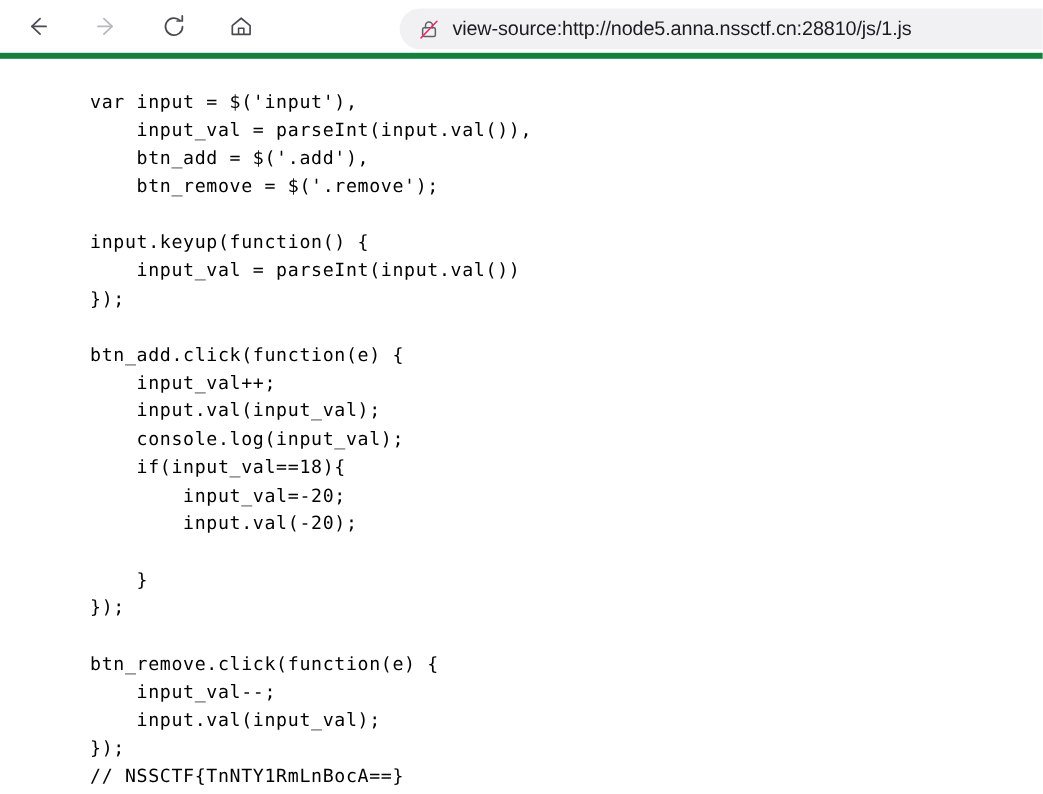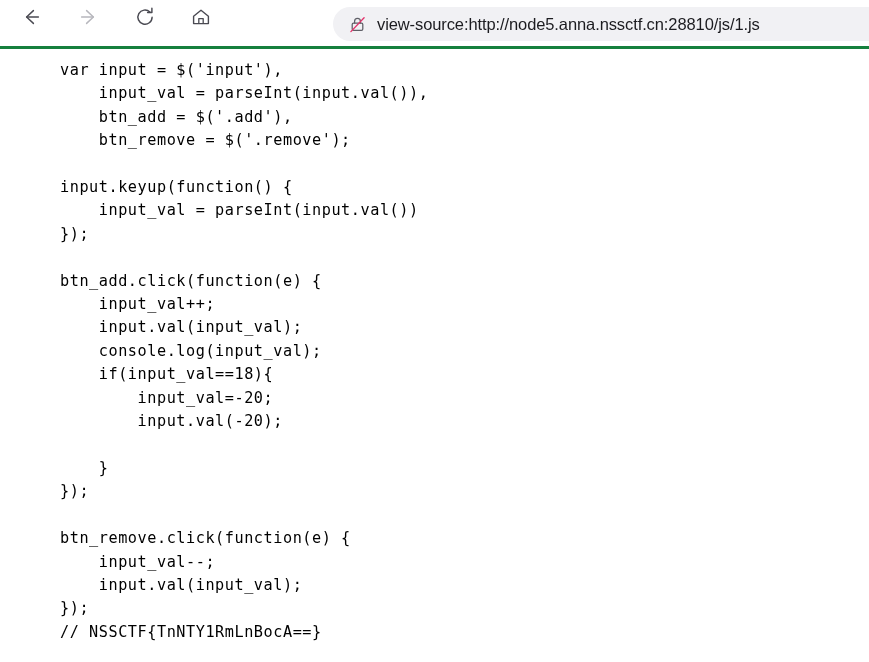--- a/index.html
+++ b/index.html
@@ -12,22 +12,23 @@
     background: #ffffff;
     font-family: "Liberation Sans", sans-serif;
     overflow: hidden;
     position: relative;
   }
 
   
   #browser-toolbar {
     height: 49px;
     background: #ffffff;
-    border-bottom: 3px solid #15803d;
+    border-bottom: 5px solid #15803d;
     display: flex;
+    align-items: center;
     box-sizing: border-box;
     position: relative;
   }
 
   .nav-btn {
     width: 34px;
     height: 34px;
     display: flex;
     align-items: center;
     justify-content: center;
@@ -78,21 +79,21 @@
 
   
   #page-content {
     background: #ffffff;
     height: 613px;
     overflow: hidden;
     box-sizing: border-box;
     padding: 0;
   }
   #source-code {
-    margin: 0;
+    margin: 15px;
     padding: 10px 0 0 60px;
     font-family: "DejaVu Sans Mono", "Liberation Mono", monospace;
     font-size: 15.2px;
     line-height: 23.4px;
     color: #000000;
     white-space: pre;
     letter-spacing: 0.55px;
     -webkit-font-smoothing: none;
   }
 </style>

